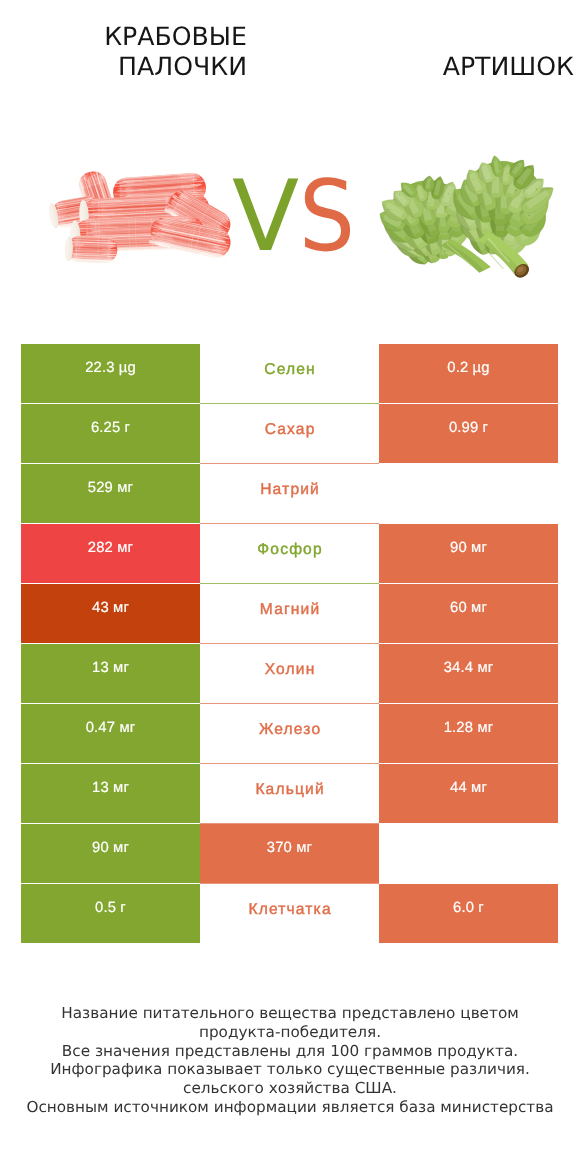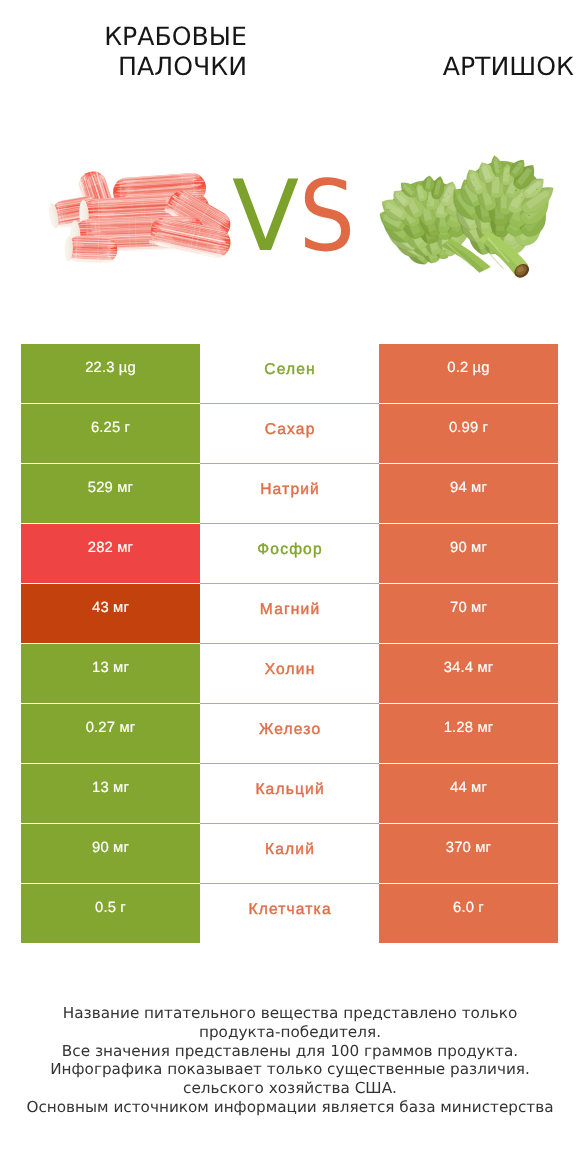--- a/index.html
+++ b/index.html
@@ -1875,68 +1875,66 @@
       </div>
       <div class="row">
         <div class="cell cl" style="background:#82A62F">6.25 г</div>
         <div class="cell cm" style="color:#E06F4A;-webkit-text-stroke:0.42px #E06F4A">Сахар</div>
         <div class="cell cr" style="background:#E06F4A">0.99 г</div>
         <div class="sep" style="background:#E06F4A"></div>
       </div>
       <div class="row">
         <div class="cell cl" style="background:#82A62F">529 мг</div>
         <div class="cell cm" style="color:#E06F4A;-webkit-text-stroke:0.42px #E06F4A">Натрий</div>
-        <div class="cell cr" style="background:#E06F4A">94 мг</div>
         <div class="sep" style="background:#E06F4A"></div>
       </div>
       <div class="row">
         <div class="cell cl" style="background:#ef4444">282 мг</div>
         <div class="cell cm" style="color:#82A62F;-webkit-text-stroke:0.42px #82A62F">Фосфор</div>
         <div class="cell cr" style="background:#E06F4A">90 мг</div>
         <div class="sep" style="background:#82A62F"></div>
       </div>
       <div class="row">
         <div class="cell cl" style="background:#c2410c">43 мг</div>
         <div class="cell cm" style="color:#E06F4A;-webkit-text-stroke:0.42px #E06F4A">Магний</div>
-        <div class="cell cr" style="background:#E06F4A">70 мг</div>
+        <div class="cell cr" style="background:#E06F4A">60 мг</div>
         <div class="sep" style="background:#E06F4A"></div>
       </div>
       <div class="row">
         <div class="cell cl" style="background:#82A62F">13 мг</div>
         <div class="cell cm" style="color:#E06F4A;-webkit-text-stroke:0.42px #E06F4A">Холин</div>
         <div class="cell cr" style="background:#E06F4A">34.4 мг</div>
         <div class="sep" style="background:#E06F4A"></div>
       </div>
       <div class="row">
-        <div class="cell cl" style="background:#82A62F">0.27 мг</div>
+        <div class="cell cl" style="background:#82A62F">0.47 мг</div>
         <div class="cell cm" style="color:#E06F4A;-webkit-text-stroke:0.42px #E06F4A">Железо</div>
         <div class="cell cr" style="background:#E06F4A">1.28 мг</div>
         <div class="sep" style="background:#E06F4A"></div>
       </div>
       <div class="row">
         <div class="cell cl" style="background:#82A62F">13 мг</div>
         <div class="cell cm" style="color:#E06F4A;-webkit-text-stroke:0.42px #E06F4A">Кальций</div>
         <div class="cell cr" style="background:#E06F4A">44 мг</div>
         <div class="sep" style="background:#E06F4A"></div>
       </div>
       <div class="row">
         <div class="cell cl" style="background:#82A62F">90 мг</div>
-        <div class="cell cm" style="color:#E06F4A;-webkit-text-stroke:0.42px #E06F4A">Калий</div>
         <div class="cell cr" style="background:#E06F4A">370 мг</div>
         <div class="sep" style="background:#E06F4A"></div>
       </div>
       <div class="row">
         <div class="cell cl" style="background:#82A62F">0.5 г</div>
         <div class="cell cm" style="color:#E06F4A;-webkit-text-stroke:0.42px #E06F4A">Клетчатка</div>
         <div class="cell cr" style="background:#E06F4A">6.0 г</div>
       </div>
     </div>
 
   <div class="footer" id="footer">
-      <div>Название питательного вещества представлено только</div>
+      <div>Название питательного вещества представлено цветом</div>
       <div>продукта-победителя.</div>
       <div>Все значения представлены для 100 граммов продукта.</div>
       <div>Инфографика показывает только существенные различия.</div>
       <div>сельского хозяйства США.</div>
       <div>Основным источником информации является база министерства</div>
     </div>
 
 </div>
 
 </body></html>

